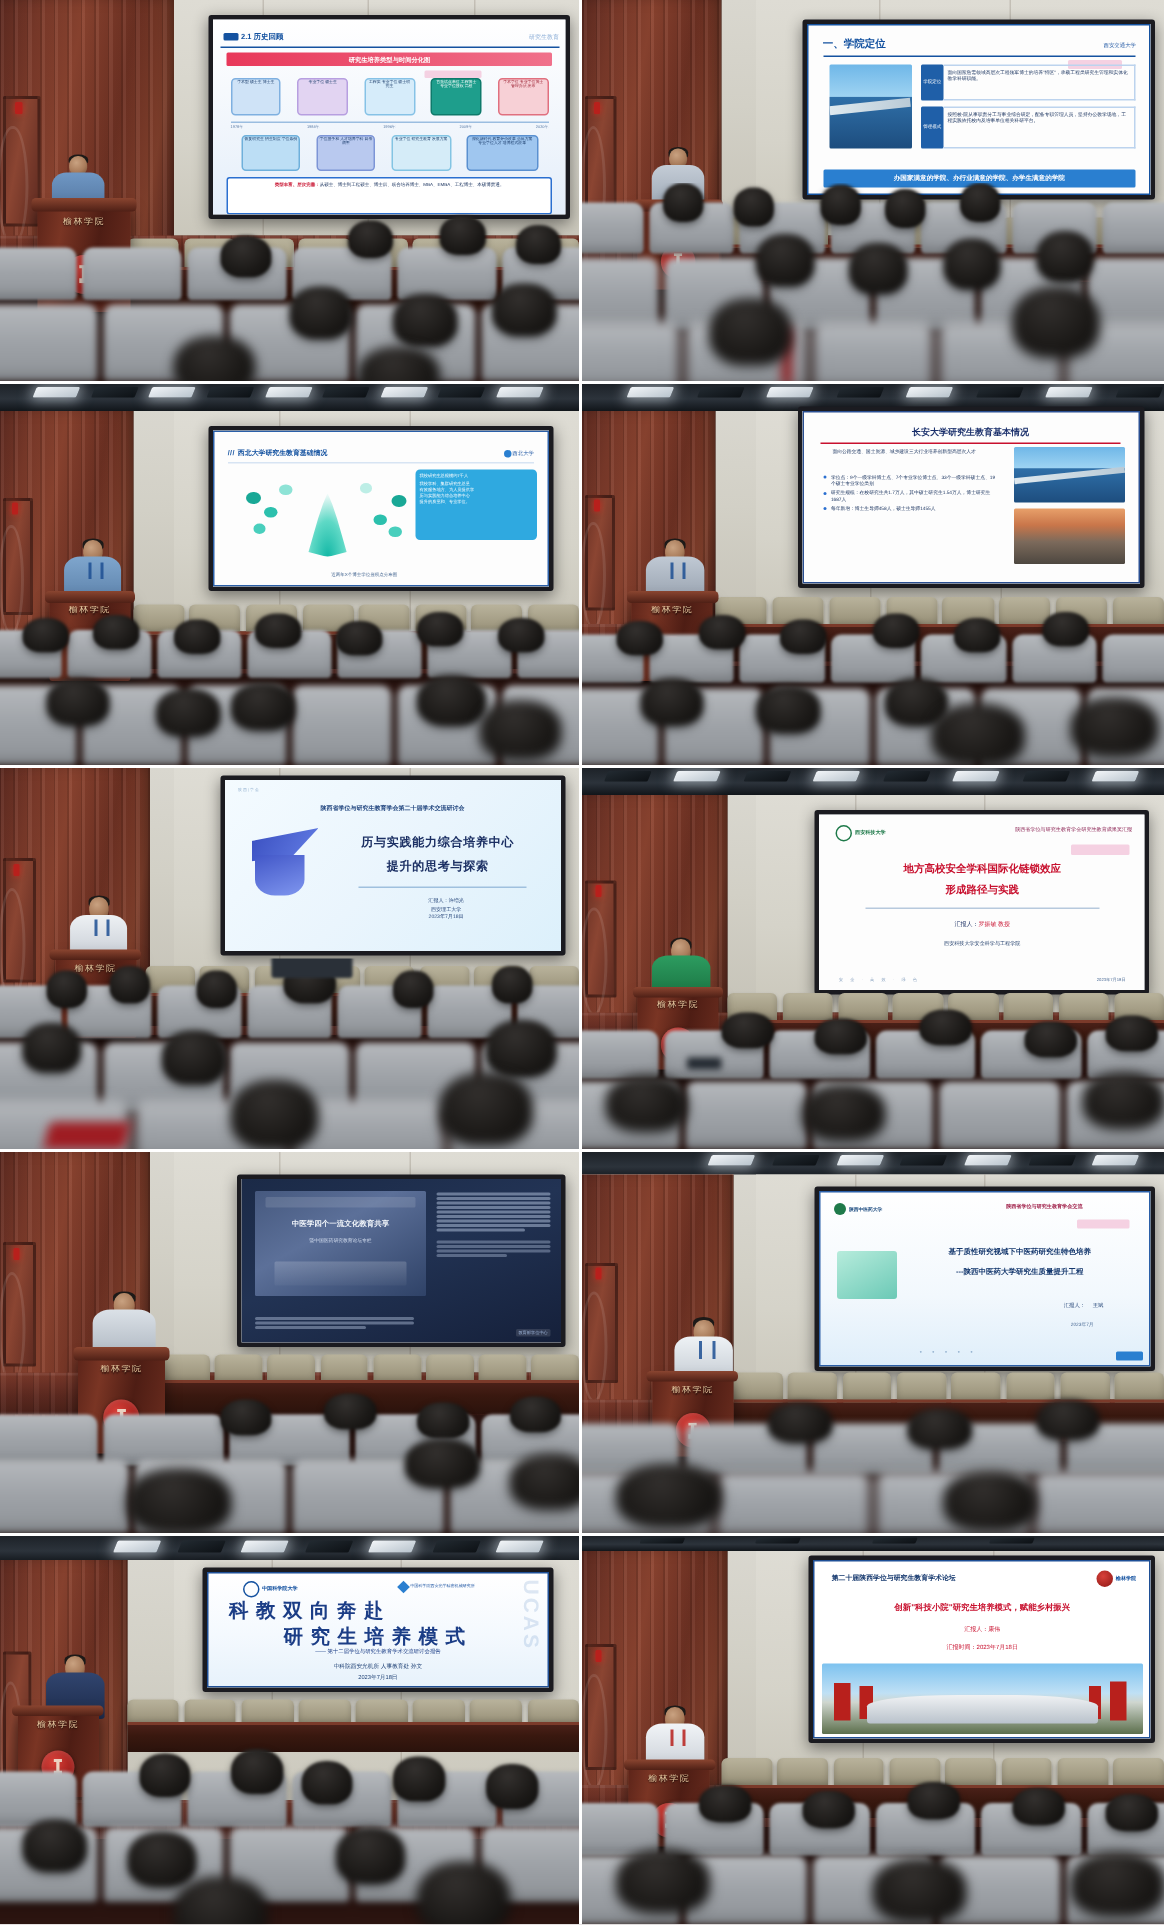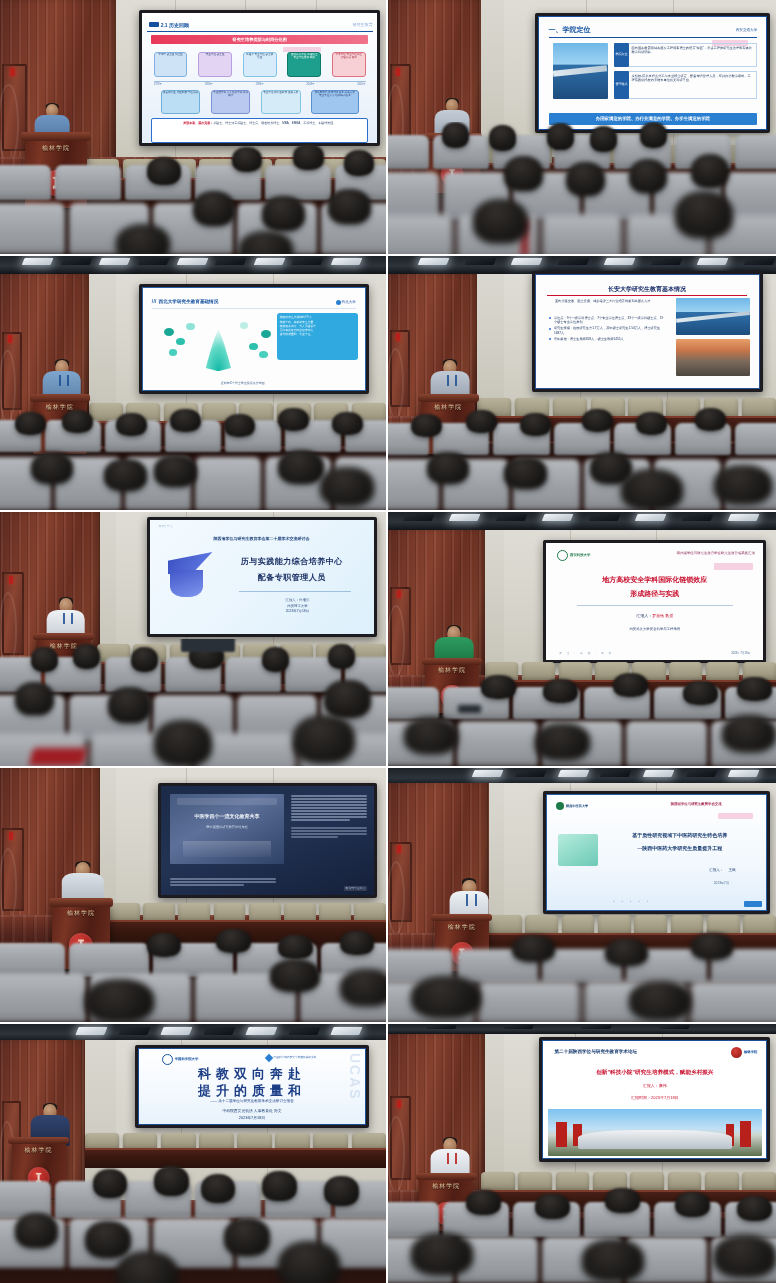--- a/index.html
+++ b/index.html
@@ -728,21 +728,21 @@
 
     <div class="screen" style="left:38%;top:2%;width:58%;height:45%;">
       <div class="inner slide" style="background:linear-gradient(135deg,#f4fbff 0%,#eaf5fd 50%,#dcf0fb 100%);">
         <div style="position:absolute;left:4%;top:4%;font-size:2.6px;color:#9ab6d2;">陕 西 | 学 会</div>
         <div style="position:absolute;left:6%;right:6%;top:14%;text-align:center;font-size:4px;color:#22467f;font-weight:bold;">陕西省学位与研究生教育学会第二十届学术交流研讨会</div>
         <div style="position:absolute;left:8%;top:28%;width:20%;height:42%;">
           <div style="position:absolute;inset:0;background:linear-gradient(120deg,#3a4fc0,#6f8bf0);clip-path:polygon(0 18%,100% 0,60% 40%,0 46%);"></div>
           <div style="position:absolute;left:6%;top:38%;width:74%;height:56%;background:linear-gradient(160deg,#4257c8,#7f96ef);border-radius:0 0 40% 40%;"></div>
         </div>
         <div style="position:absolute;left:32%;right:5%;top:32%;text-align:center;font-size:8px;font-weight:bold;color:#1b2f63;letter-spacing:.5px;">历与实践能力综合培养中心</div>
-        <div style="position:absolute;left:32%;right:5%;top:46%;text-align:center;font-size:8px;font-weight:bold;color:#1b2f63;letter-spacing:.5px;">配备专职管理人员</div>
+        <div style="position:absolute;left:32%;right:5%;top:46%;text-align:center;font-size:8px;font-weight:bold;color:#1b2f63;letter-spacing:.5px;">提升的思考与探索</div>
         <div style="position:absolute;left:40%;right:10%;top:62%;height:1px;background:#9fc0de;"></div>
         <div style="position:absolute;left:38%;right:6%;top:68%;text-align:center;font-size:3.4px;color:#2b4a7d;line-height:1.7;">
           <div><span>汇报人：</span><span>许增光</span></div>
           <div>西安理工大学</div>
           <div>2023年7月18日</div>
         </div>
       </div>
     </div>
 
     <div class="chairrow" style="left:25%;top:52%;height:8%;">
@@ -1124,22 +1124,22 @@
       <div class="inner slide" style="background:linear-gradient(180deg,#ffffff 0%,#f4f9fe 55%,#e7f2fb 100%);border:1.2px solid #1e4f96;">
         <div class="watermark-v">UCAS</div>
         <div style="position:absolute;left:10%;top:7%;display:flex;align-items:center;gap:2px;">
           <span style="width:9px;height:9px;border-radius:50%;border:1.2px solid #1452a0;display:inline-block;"></span>
           <span style="font-size:3.4px;color:#1452a0;font-weight:bold;">中国科学院大学</span>
         </div>
         <div style="position:absolute;left:56%;top:8%;display:flex;align-items:center;gap:2px;">
           <span style="width:6px;height:6px;background:#2a7fd0;display:inline-block;transform:rotate(45deg);"></span>
           <span style="font-size:2.7px;color:#2a5fa8;">中国科学院西安光学精密机械研究所</span>
         </div>
-        <div style="position:absolute;left:6%;right:6%;top:23%;text-align:center;font-size:13px;font-weight:bold;color:#1b3d86;letter-spacing:5px;">科教双向奔赴</div>
-        <div style="position:absolute;left:6%;right:6%;top:45%;text-align:center;font-size:13px;font-weight:bold;color:#1b3d86;letter-spacing:5px;">提升的质量和</div>
+        <div style="position:absolute;left:6%;right:6%;top:23%;font-size:13px;font-weight:bold;color:#1b3d86;letter-spacing:5px;">科教双向奔赴</div>
+        <div style="position:absolute;left:6%;right:6%;top:45%;text-align:center;font-size:13px;font-weight:bold;color:#1b3d86;letter-spacing:5px;">研究生培养模式</div>
         <div style="position:absolute;left:12%;right:12%;top:66%;text-align:center;font-size:3.6px;color:#1b3d86;">—— 第十二届学位与研究生教育学术交流研讨会报告</div>
         <div style="position:absolute;left:10%;right:10%;top:79%;text-align:center;font-size:3.8px;color:#1d3f73;">中科院西安光机所 人事教育处  孙文</div>
         <div style="position:absolute;left:10%;right:10%;top:89%;text-align:center;font-size:3.8px;color:#1d3f73;">2023年7月18日</div>
       </div>
     </div>
 
     <div class="chairrow" style="left:22%;top:42%;height:7%;">
       <div class="chair"></div>
         <div class="chair"></div>
         <div class="chair"></div>

